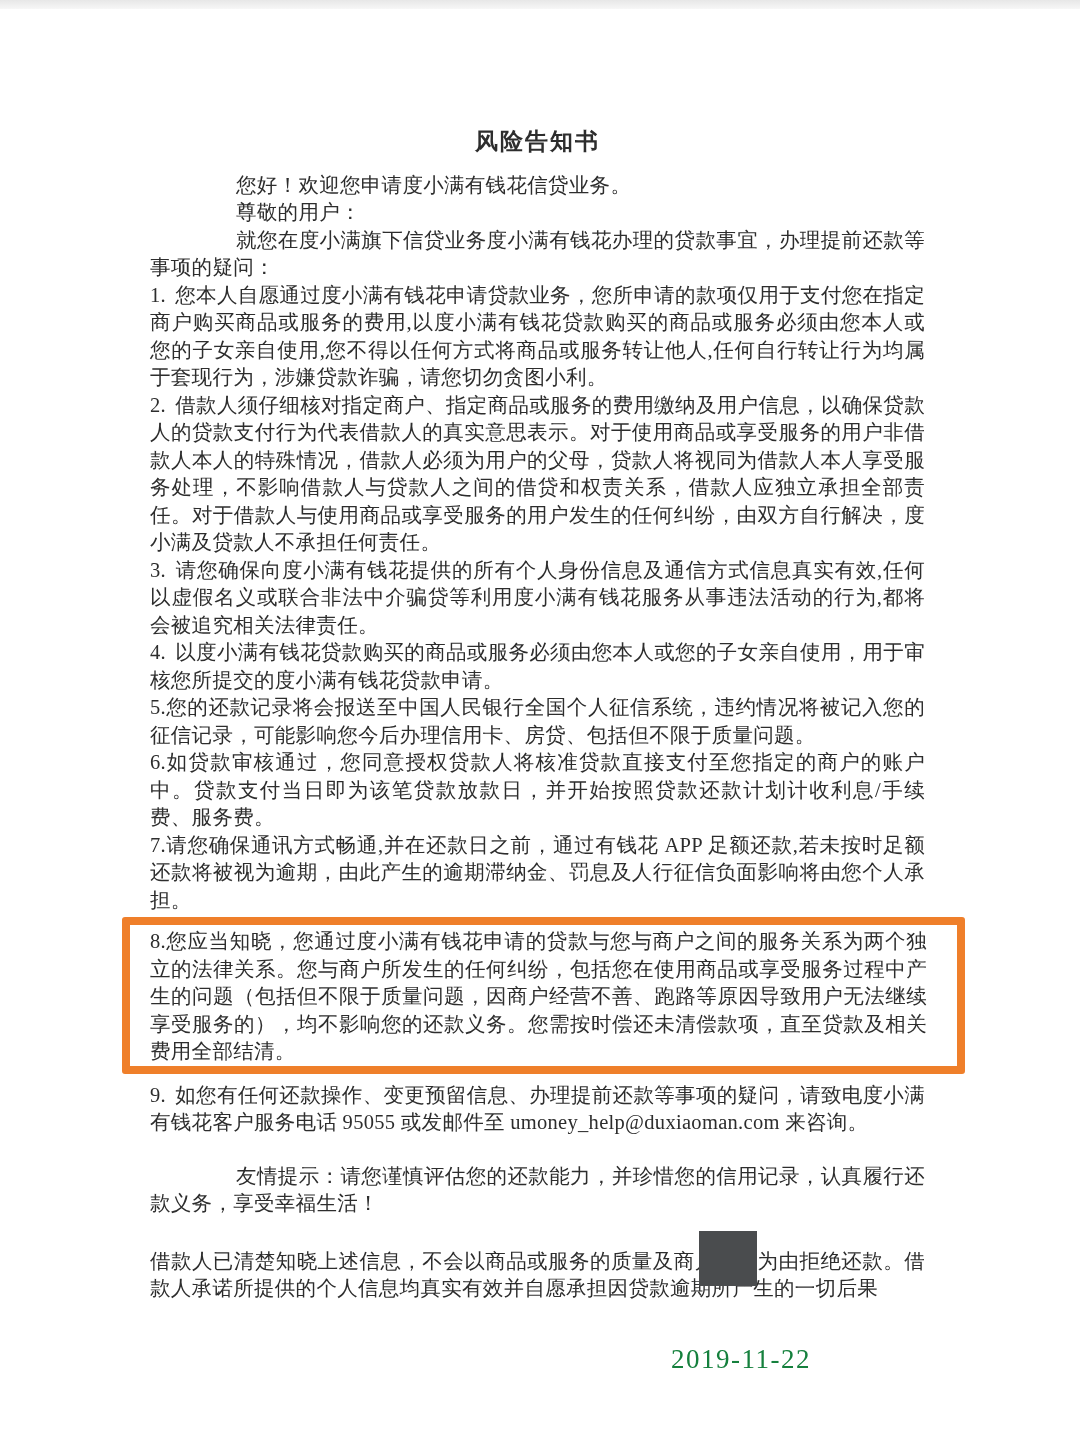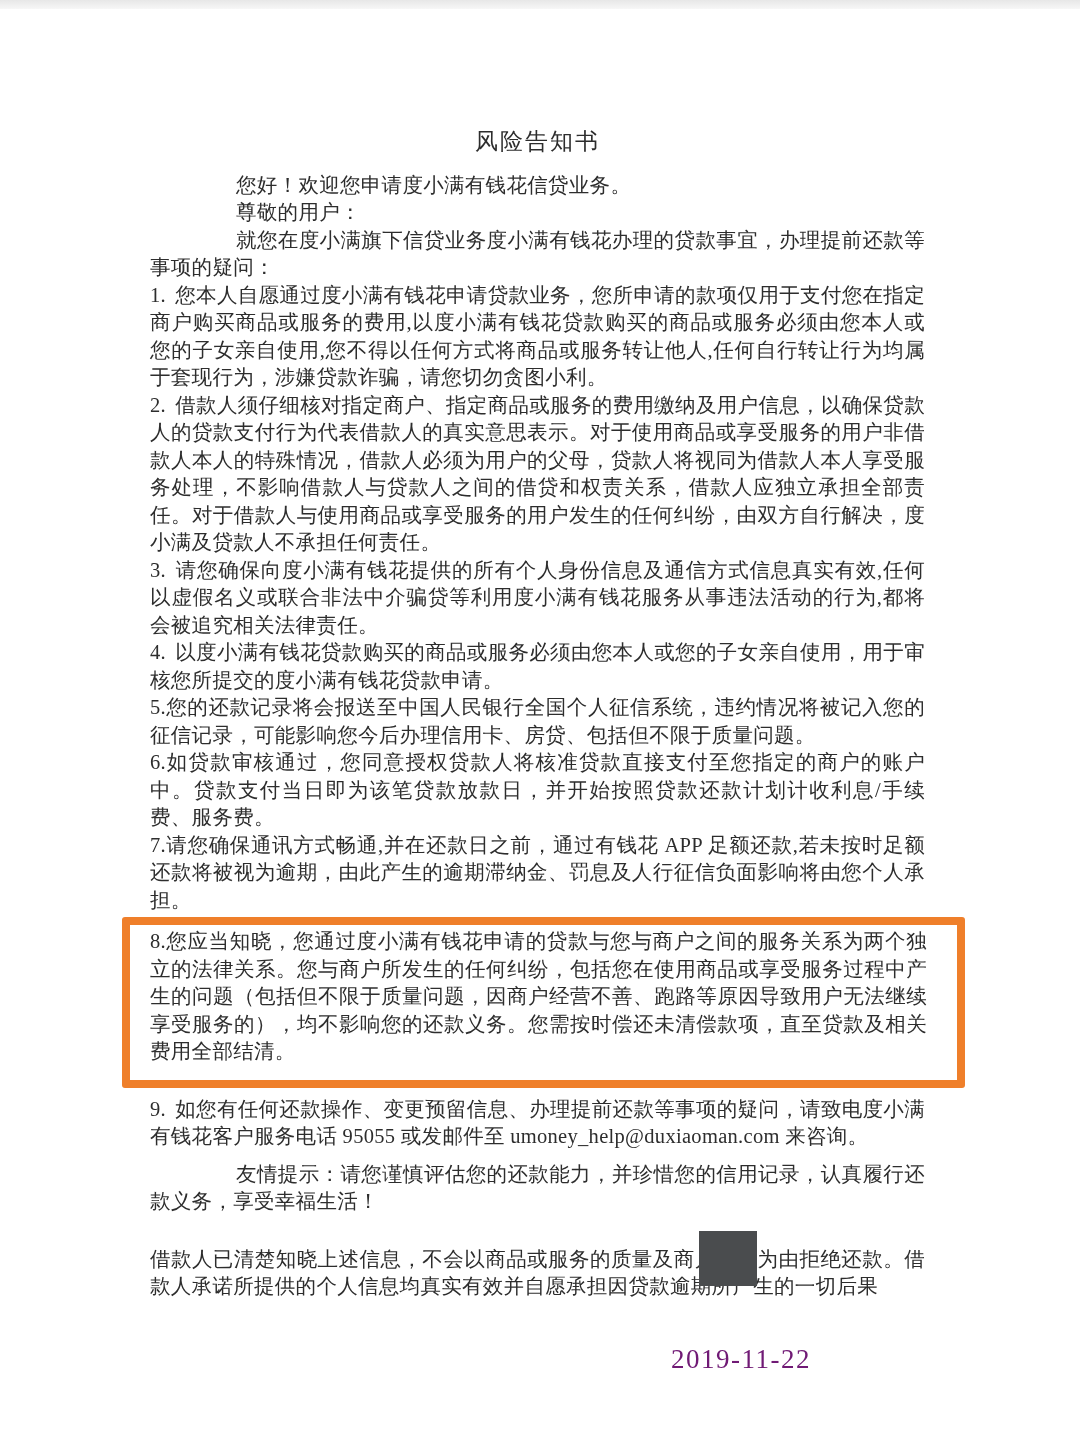--- a/index.html
+++ b/index.html
@@ -27,59 +27,59 @@
     top: 128px;
     width: 775px;
     font-size: 20.5px;
     line-height: 27.5px;
     text-align: justify;
     letter-spacing: 0.3px;
   }
 
   .title {
     font-size: 23px;
-    font-weight: normal;
+    font-weight: bold;
     text-align: center;
     letter-spacing: 2px;
     margin: 0 0 16px 0;
   }
 
   p { margin: 0; }
 
   .indent { text-indent: 86px; }
 
   .num.gap { margin-right: 0.45em; }
 
   .highlight-box {
     border: 8px solid #EF7F2A;
     border-radius: 3px;
     margin: 3px -40px 8px -28px;
-    padding: 3px 30px 14px 20px;
+    padding: 3px 30px 0 20px;
   }
 
-  .tip { margin-top: 10px; }
+  .tip { margin-top: 26px; }
 
   .declaration { margin-top: 30px; }
 
   .stamp-square {
     position: absolute;
     left: 699px;
     top: 1231px;
     width: 58px;
     height: 55px;
     background: #4A4C4E;
   }
 
   .date {
     position: absolute;
     left: 671px;
     top: 1344px;
     font-size: 27px;
     letter-spacing: 1.5px;
-    color: #701a75;
+    color: #15803d;
     font-family: "Liberation Serif", "DejaVu Serif", serif;
   }
 </style>
 </head>
 <body>
 
 <div class="page">
   <div class="scan-band"></div>
 
   <div class="content">

